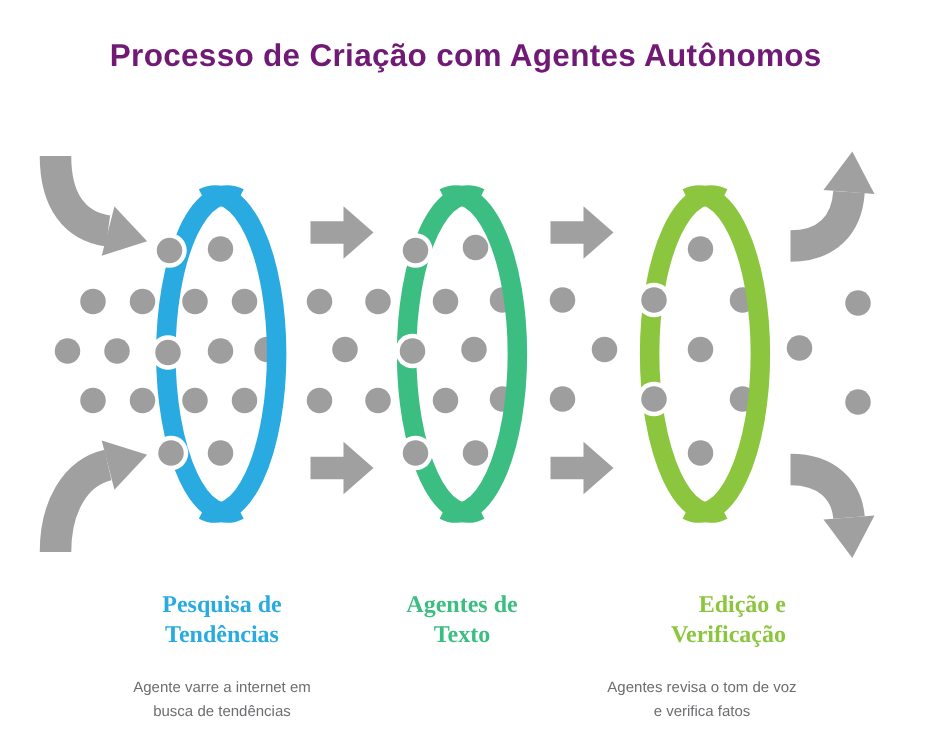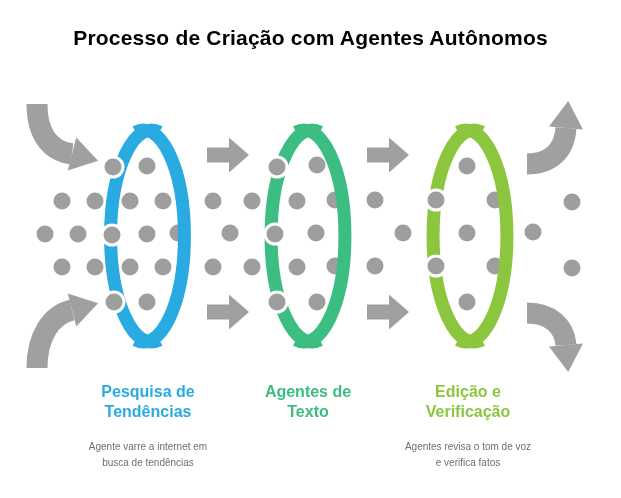--- a/index.html
+++ b/index.html
@@ -8,32 +8,32 @@
     font-family:"Liberation Sans", sans-serif;
   }
   .title{
     position:absolute;top:26px;left:0;width:621px;text-align:center;
     font-size:21px;font-weight:700;color:#58595B;letter-spacing:0.2px;
   }
   .diagram-svg{position:absolute;top:0;left:0;}
   .step{position:absolute;top:378px;width:140px;text-align:center;}
   .step.col1{left:78px;} .step.col2{left:238px;} .step.col3{left:398px;}
   .step-heading{
-    width:112px;margin:4px auto;font-size:16px;font-weight:700;line-height:20px;
+    width:112px;margin:16px auto;font-size:16px;font-weight:700;line-height:20px;font-family:Liberation Serif, serif;
   }
   .step-desc{
     width:128px;margin:17px auto 0;font-size:10px;line-height:16px;color:#6D6E71;
   }
 </style>
 </head>
 <body>
 
 <div class="canvas">
 
-  <div class="title" style="color: #000000;">Processo de Criação com Agentes Autônomos</div>
+  <div class="title" style="color: #701a75;">Processo de Criação com Agentes Autônomos</div>
 
   <svg class="diagram-svg" width="621" height="498" viewBox="0 0 621 498" xmlns="http://www.w3.org/2000/svg">
 
     <g id="dot-grid">
         <circle cx="147" cy="166" r="8.5" fill="#9E9E9E"></circle>
         <circle cx="317" cy="165" r="8.5" fill="#9E9E9E"></circle>
         <circle cx="467" cy="166" r="8.5" fill="#9E9E9E"></circle>
         <circle cx="62" cy="201" r="8.5" fill="#9E9E9E"></circle>
         <circle cx="95" cy="201" r="8.5" fill="#9E9E9E"></circle>
         <circle cx="130" cy="201" r="8.5" fill="#9E9E9E"></circle>
@@ -124,17 +124,17 @@
   </svg>
 
   <div class="step col1">
     <div class="step-heading" style="color: rgb(41, 171, 226);">Pesquisa de Tendências</div>
     <div class="step-desc">Agente varre a internet em busca de tendências</div>
   </div>
   <div class="step col2">
     <div class="step-heading" style="color: rgb(60, 190, 130);">Agentes de Texto</div>
   </div>
   <div class="step col3">
-    <div class="step-heading" style="color: rgb(140, 198, 63);">Edição e Verificação</div>
+    <div class="step-heading" style="color: rgb(140, 198, 63); text-align: right;">Edição e Verificação</div>
     <div class="step-desc">Agentes revisa o tom de voz e verifica fatos</div>
   </div>
 
 </div>
 
 </body></html>

